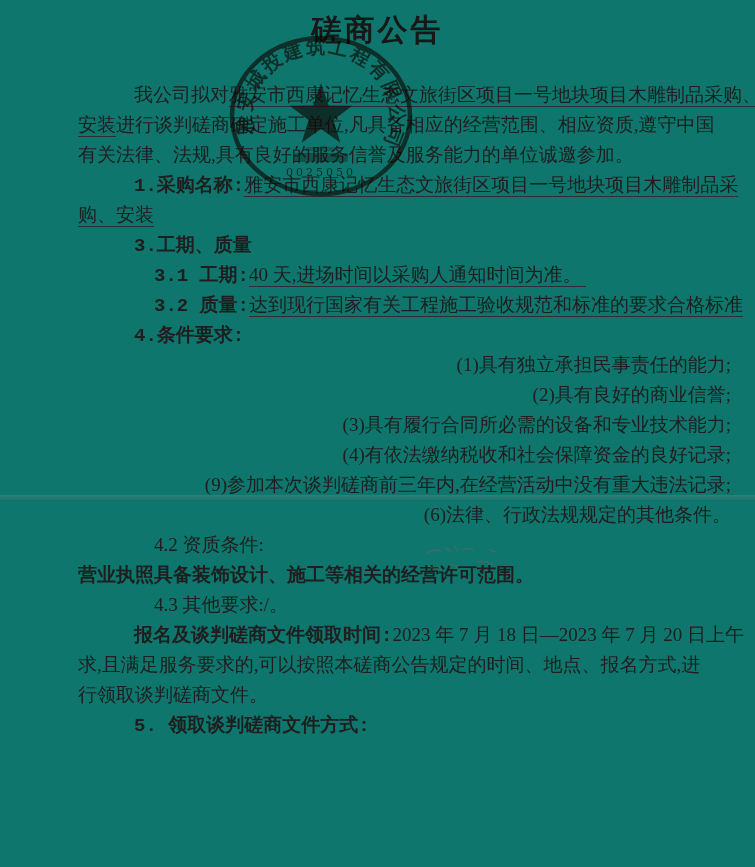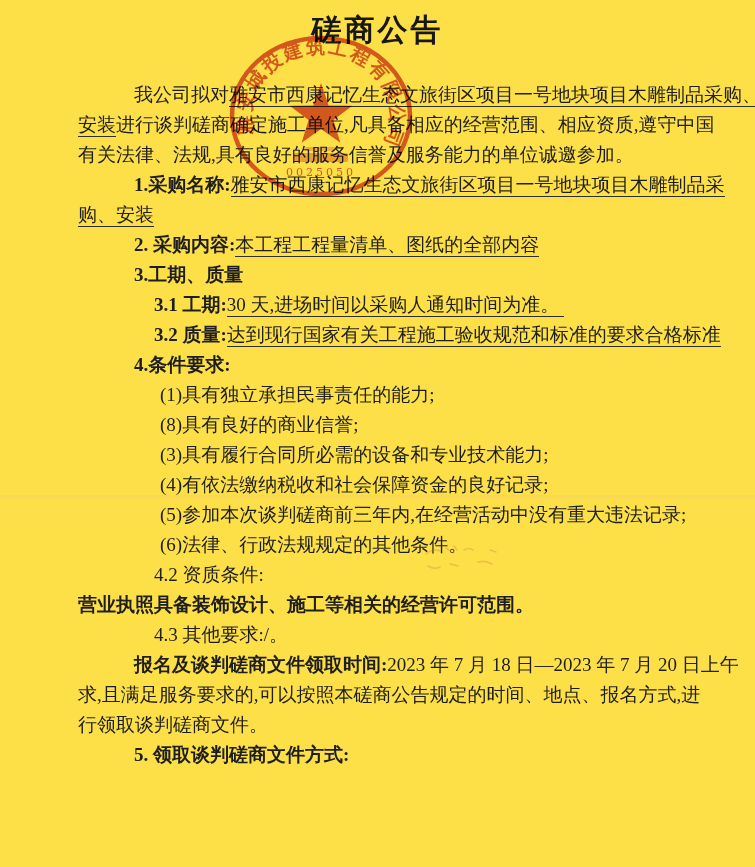--- a/index.html
+++ b/index.html
@@ -1,19 +1,19 @@
 <!DOCTYPE html>
 <html><head>
 <meta charset="utf-8">
 <style>
   html,body{margin:0;padding:0;}
   .page{
     position:relative;
     width:755px;height:867px;
-    background:#fde047;
+    background:#0f766e;
     overflow:hidden;
     font-family:"Liberation Serif","DejaVu Serif",serif;
     color:#1e1e1e;
   }
   .doc-title{
     position:absolute;top:10px;left:0;width:755px;
     text-align:center;
     font-size:30px;font-weight:700;letter-spacing:3px;
     color:#171717;
   }
@@ -22,22 +22,22 @@
   }
   .doc-line{
     height:30px;line-height:30px;
     font-size:19px;
     white-space:pre;
     overflow:visible;
   }
   .ind-p{padding-left:56px;}
   .ind-f{padding-left:0;}
   .ind-s{padding-left:76px;}
-  .ind-i{padding-left:82px;}
-  .b{font-weight:700;}
+  .ind-i{padding-left:82px;text-align:right;}
+  .b{font-weight:700;font-family:Liberation Mono, monospace;}
   .u{border-bottom:1.2px solid #2e2e2e;padding-bottom:1px;}
   .seal{
     position:absolute;left:206px;top:12px;
     mix-blend-mode:multiply;
     opacity:.85;
     filter:blur(.3px);
     pointer-events:none;
   }
   .scan-band{
     position:absolute;left:0;top:495px;width:755px;height:5px;
@@ -56,30 +56,29 @@
 <div class="page">
 
   <div class="doc-title">磋商公告</div>
 
   <div class="doc-body">
       <div class="doc-line ind-p"><span>我公司拟对</span><span class="u">雅安市西康记忆生态文旅街区项目一号地块项目木雕制品采购、</span></div>
       <div class="doc-line ind-f"><span class="u">安装</span><span>进行谈判磋商确定施工单位,凡具备相应的经营范围、相应资质,遵守中国</span></div>
       <div class="doc-line ind-f"><span>有关法律、法规,具有良好的服务信誉及服务能力的单位诚邀参加。</span></div>
       <div class="doc-line ind-p"><span class="b">1.采购名称:</span><span class="u">雅安市西康记忆生态文旅街区项目一号地块项目木雕制品采</span></div>
       <div class="doc-line ind-f"><span class="u">购、安装</span></div>
-      <div class="doc-line ind-p"><span class="b">2. 采购内容:</span><span class="u">本工程工程量清单、图纸的全部内容</span></div>
       <div class="doc-line ind-p"><span class="b">3.工期、质量</span></div>
-      <div class="doc-line ind-s"><span class="b">3.1 工期:</span><span class="u">30 天,进场时间以采购人通知时间为准。 </span></div>
+      <div class="doc-line ind-s"><span class="b">3.1 工期:</span><span class="u">40 天,进场时间以采购人通知时间为准。 </span></div>
       <div class="doc-line ind-s"><span class="b">3.2 质量:</span><span class="u">达到现行国家有关工程施工验收规范和标准的要求合格标准</span></div>
       <div class="doc-line ind-p"><span class="b">4.条件要求:</span></div>
       <div class="doc-line ind-i"><span>(1)具有独立承担民事责任的能力;</span></div>
-      <div class="doc-line ind-i"><span>(8)具有良好的商业信誉;</span></div>
+      <div class="doc-line ind-i"><span>(2)具有良好的商业信誉;</span></div>
       <div class="doc-line ind-i"><span>(3)具有履行合同所必需的设备和专业技术能力;</span></div>
       <div class="doc-line ind-i"><span>(4)有依法缴纳税收和社会保障资金的良好记录;</span></div>
-      <div class="doc-line ind-i"><span>(5)参加本次谈判磋商前三年内,在经营活动中没有重大违法记录;</span></div>
+      <div class="doc-line ind-i"><span>(9)参加本次谈判磋商前三年内,在经营活动中没有重大违法记录;</span></div>
       <div class="doc-line ind-i"><span>(6)法律、行政法规规定的其他条件。</span></div>
       <div class="doc-line ind-s"><span>4.2 资质条件:</span></div>
       <div class="doc-line ind-f"><span class="b">营业执照具备装饰设计、施工等相关的经营许可范围。</span></div>
       <div class="doc-line ind-s"><span>4.3 其他要求:/。</span></div>
       <div class="doc-line ind-p"><span class="b">报名及谈判磋商文件领取时间:</span><span>2023 年 7 月 18 日—2023 年 7 月 20 日上午</span></div>
       <div class="doc-line ind-f"><span>求,且满足服务要求的,可以按照本磋商公告规定的时间、地点、报名方式,进</span></div>
       <div class="doc-line ind-f"><span>行领取谈判磋商文件。</span></div>
       <div class="doc-line ind-p"><span class="b">5. 领取谈判磋商文件方式:</span></div>
     </div>
 

